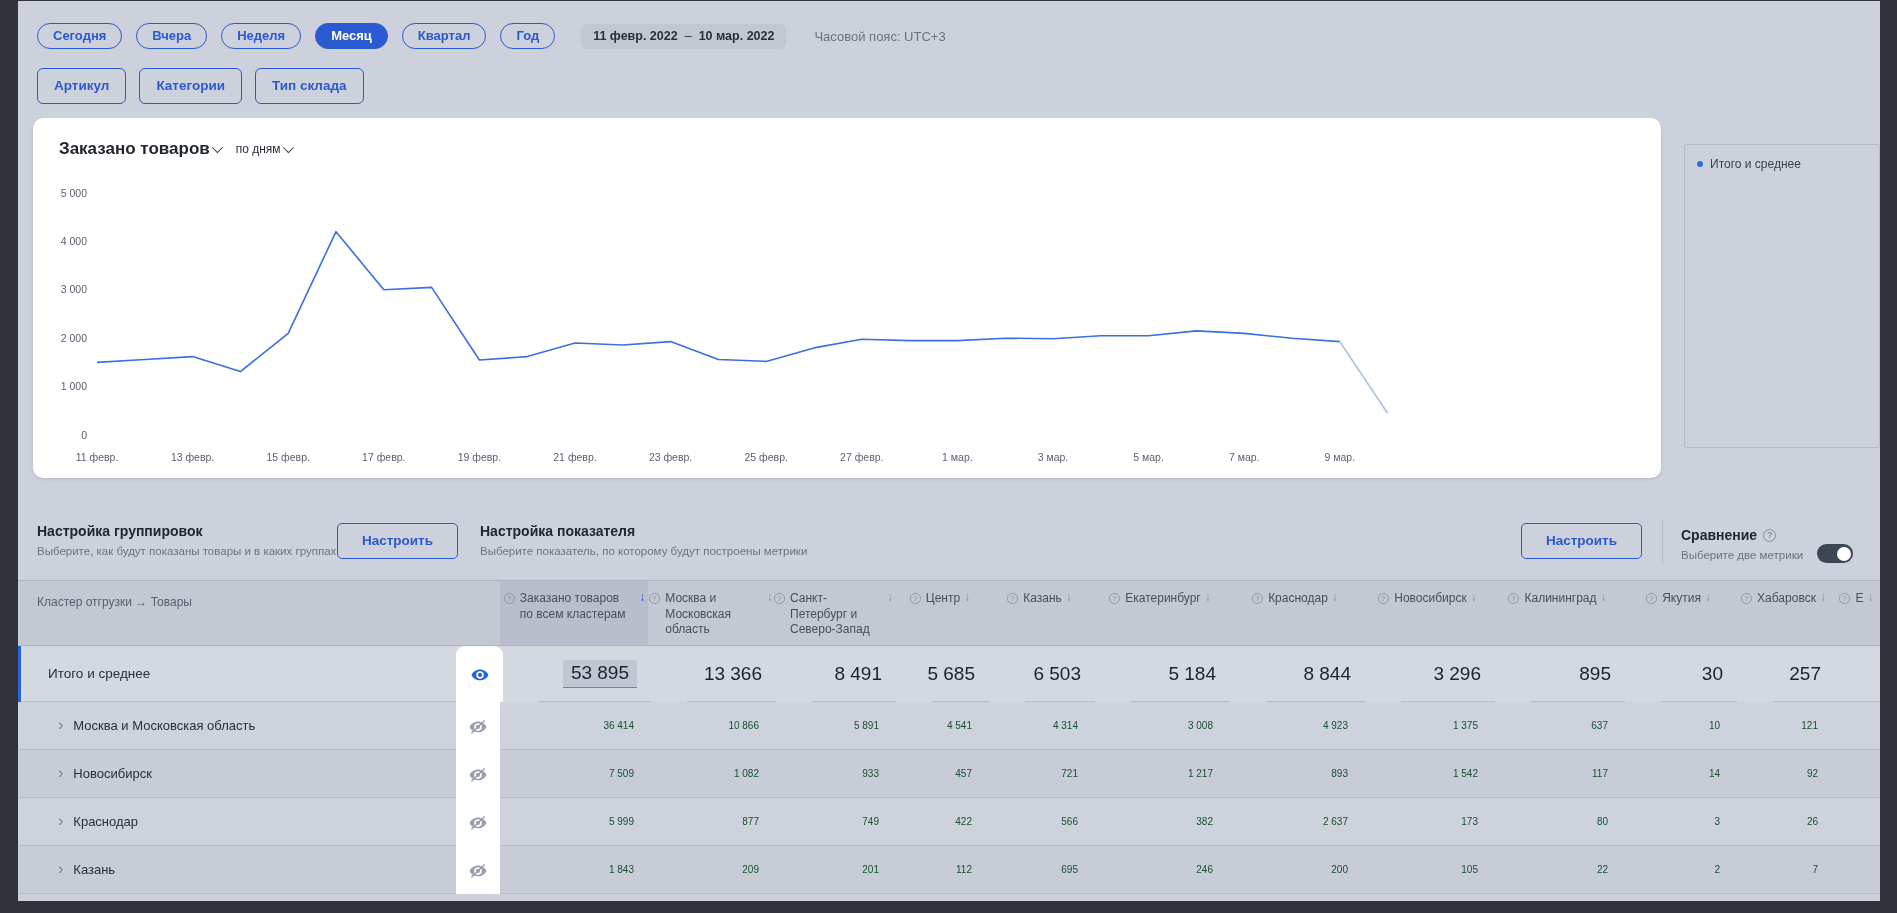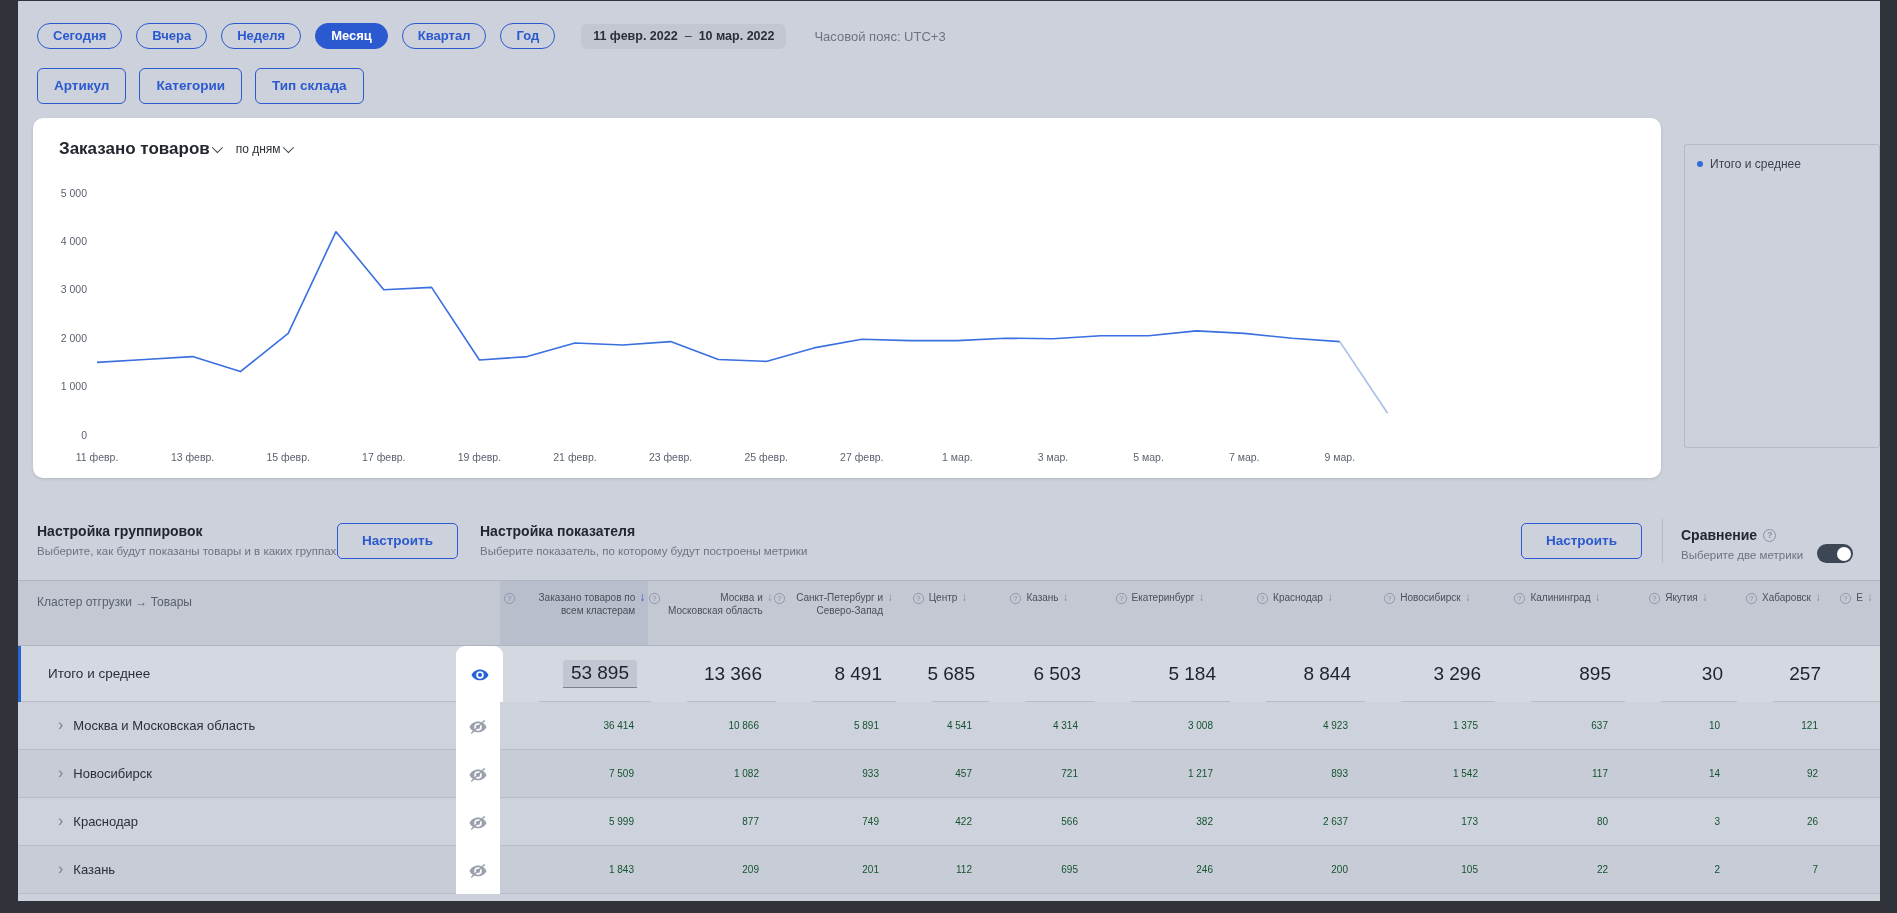--- a/index.html
+++ b/index.html
@@ -81,21 +81,21 @@
     font-size:9px; display:inline-flex; align-items:center; justify-content:center; flex:none;
     line-height:1;
   }
   
   .table { margin-top:10px; }
   .t-grid { display:grid; grid-template-columns:438px 44px 148px 125px 120px 93px 106px 135px 135px 130px 130px 112px 98px 1fr; }
   .t-head { background:#c3c8d3; border-top:1px solid #aeb4c0; border-bottom:1px solid #aeb4c0; height:66px; }
   .t-head .name-c { font-size:12px; color:#5a6070; padding:14px 0 0 19px; }
   .col-h { display:flex; justify-content:center; gap:4px; padding-top:10px; cursor:pointer; overflow:hidden; }
   .col-h.hl { background:#b8becb; }
-  .col-label { font-size:10px; color:#4a4f5a; text-align:right; line-height:1.3; max-width:78%; }
+  .col-label { font-size:12px; color:#4a4f5a; text-align:left; line-height:1.3; max-width:78%; }
   .sort-arrow { font-size:12px; color:#8a90a0; margin-top:-1px; cursor:pointer; }
   .sort-arrow.active { color:#2b59cf; }
   .col-h .qicon { margin-top:1px; transform:scale(.85); }
   .trow { cursor:pointer; }
   .trow .tc { border-bottom:1px solid #b7bcc8; display:flex; align-items:center; }
   .trow.total { background:#d4d8e1; height:56px; border-left:3px solid #2563d6; }
   .trow.total .name-c { padding-left:27px; }
   .trow.r-a { background:#ced2dc; height:48px; }
   .trow.r-b { background:#c7ccd7; height:48px; }
   .name-c { padding-left:19px; }

